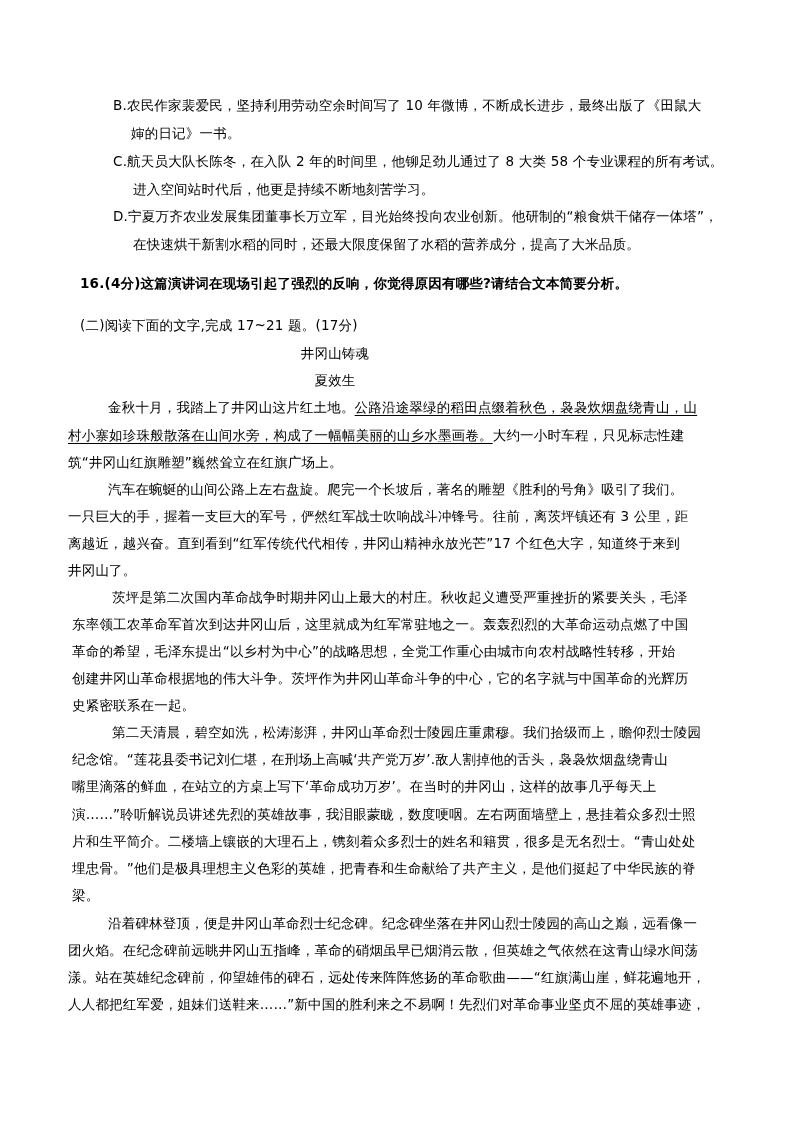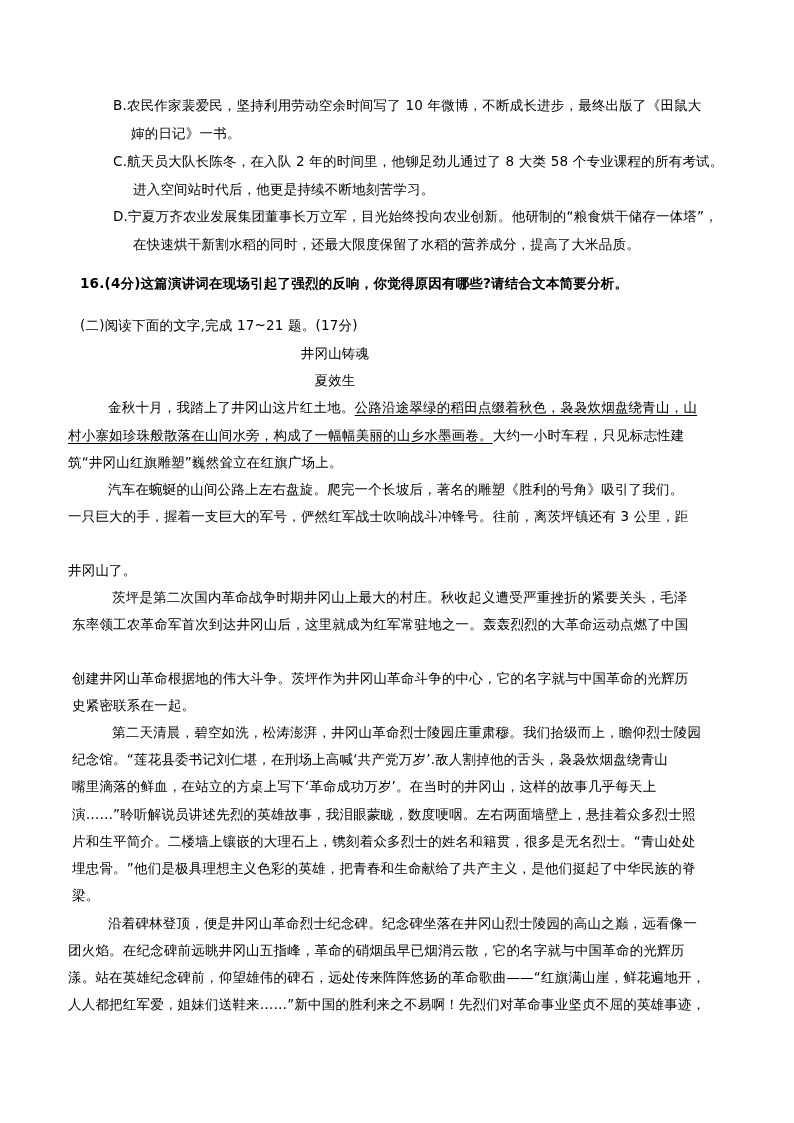--- a/index.html
+++ b/index.html
@@ -30,33 +30,35 @@
   <div class="ln" style="left:108px;top:398px;">
     <span>金秋十月，我踏上了井冈山这片红土地。</span><span class="u">公路沿途翠绿的稻田点缀着秋色，袅袅炊烟盘绕青山，山</span>
   </div>
   <div class="ln" style="left:68px;top:426px;">
     <span class="u">村小寨如珍珠般散落在山间水旁，构成了一幅幅美丽的山乡水墨画卷。</span><span>大约一小时车程，只见标志性建</span>
   </div>
   <div class="ln" style="left:68px;top:453px;">筑“井冈山红旗雕塑”巍然耸立在红旗广场上。</div>
 
   <div class="ln" style="left:108px;top:480px;">汽车在蜿蜒的山间公路上左右盘旋。爬完一个长坡后，著名的雕塑《胜利的号角》吸引了我们。</div>
   <div class="ln" style="left:68px;top:507px;">一只巨大的手，握着一支巨大的军号，俨然红军战士吹响战斗冲锋号。往前，离茨坪镇还有 3 公里，距</div>
+  <div class="ln" style="left:68px;top:534px;">离越近，越兴奋。直到看到“红军传统代代相传，井冈山精神永放光芒”17 个红色大字，知道终于来到</div>
   <div class="ln" style="left:68px;top:561px;">井冈山了。</div>
 
   <div class="ln" style="left:112px;top:588px;">茨坪是第二次国内革命战争时期井冈山上最大的村庄。秋收起义遭受严重挫折的紧要关头，毛泽</div>
   <div class="ln" style="left:72px;top:615px;">东率领工农革命军首次到达井冈山后，这里就成为红军常驻地之一。轰轰烈烈的大革命运动点燃了中国</div>
+  <div class="ln" style="left:72px;top:642px;">革命的希望，毛泽东提出“以乡村为中心”的战略思想，全党工作重心由城市向农村战略性转移，开始</div>
   <div class="ln" style="left:72px;top:669px;">创建井冈山革命根据地的伟大斗争。茨坪作为井冈山革命斗争的中心，它的名字就与中国革命的光辉历</div>
   <div class="ln" style="left:72px;top:696px;">史紧密联系在一起。</div>
 
   <div class="ln" style="left:112px;top:723px;">第二天清晨，碧空如洗，松涛澎湃，井冈山革命烈士陵园庄重肃穆。我们拾级而上，瞻仰烈士陵园</div>
   <div class="ln" style="left:72px;top:750px;">纪念馆。“莲花县委书记刘仁堪，在刑场上高喊‘共产党万岁’.敌人割掉他的舌头，袅袅炊烟盘绕青山</div>
   <div class="ln" style="left:72px;top:777px;">嘴里滴落的鲜血，在站立的方桌上写下‘革命成功万岁’。在当时的井冈山，这样的故事几乎每天上</div>
   <div class="ln" style="left:72px;top:805px;">演……”聆听解说员讲述先烈的英雄故事，我泪眼蒙眬，数度哽咽。左右两面墙壁上，悬挂着众多烈士照</div>
   <div class="ln" style="left:72px;top:832px;">片和生平简介。二楼墙上镶嵌的大理石上，镌刻着众多烈士的姓名和籍贯，很多是无名烈士。“青山处处</div>
   <div class="ln" style="left:72px;top:859px;">埋忠骨。”他们是极具理想主义色彩的英雄，把青春和生命献给了共产主义，是他们挺起了中华民族的脊</div>
   <div class="ln" style="left:72px;top:886px;">梁。</div>
 
   <div class="ln" style="left:108px;top:914px;">沿着碑林登顶，便是井冈山革命烈士纪念碑。纪念碑坐落在井冈山烈士陵园的高山之巅，远看像一</div>
-  <div class="ln" style="left:68px;top:941px;">团火焰。在纪念碑前远眺井冈山五指峰，革命的硝烟虽早已烟消云散，它的名字就与中国革命的光辉历</div>
+  <div class="ln" style="left:68px;top:941px;">团火焰。在纪念碑前远眺井冈山五指峰，革命的硝烟虽早已烟消云散，但英雄之气依然在这青山绿水间荡</div>
   <div class="ln" style="left:68px;top:968px;">漾。站在英雄纪念碑前，仰望雄伟的碑石，远处传来阵阵悠扬的革命歌曲——“红旗满山崖，鲜花遍地开，</div>
   <div class="ln" style="left:68px;top:995px;">人人都把红军爱，姐妹们送鞋来……”新中国的胜利来之不易啊！先烈们对革命事业坚贞不屈的英雄事迹，</div>
 
 </div>
 
 </body></html>

